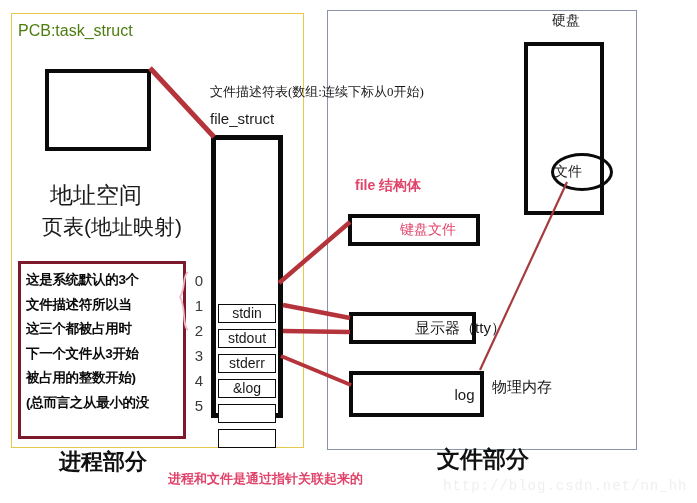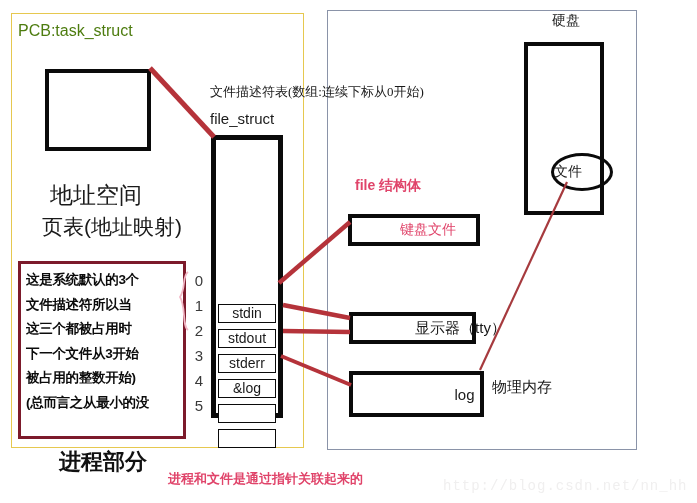--- a/index.html
+++ b/index.html
@@ -276,20 +276,21 @@
     <div class="boxlabel">log</div>
   </div>
   <div class="abs" id="phys-mem-label">物理内存</div>
 
   <div class="abs blackbox" id="disk-box"></div>
   <div class="abs" id="file-ellipse">
     <div id="file-ellipse-label">文件</div>
   </div>
 
   <div class="abs" id="process-part-label">进程部分</div>
+  <div class="abs" id="file-part-label">文件部分</div>
   <div class="abs" id="footnote">进程和文件是通过指针关联起来的</div>
   <div class="abs" id="watermark">http://blog.csdn.net/nn_hh</div>
 
   <svg class="abs" id="overlay" viewBox="0 0 697 503" xmlns="http://www.w3.org/2000/svg">
 
     <line x1="150" y1="68" x2="214" y2="137" stroke="#b5333a" stroke-width="5"></line>
 
     <line x1="279" y1="283" x2="350" y2="222" stroke="#b5333a" stroke-width="4.5"></line>
 
     <line x1="283" y1="305" x2="350" y2="318" stroke="#b5333a" stroke-width="4.5"></line>

